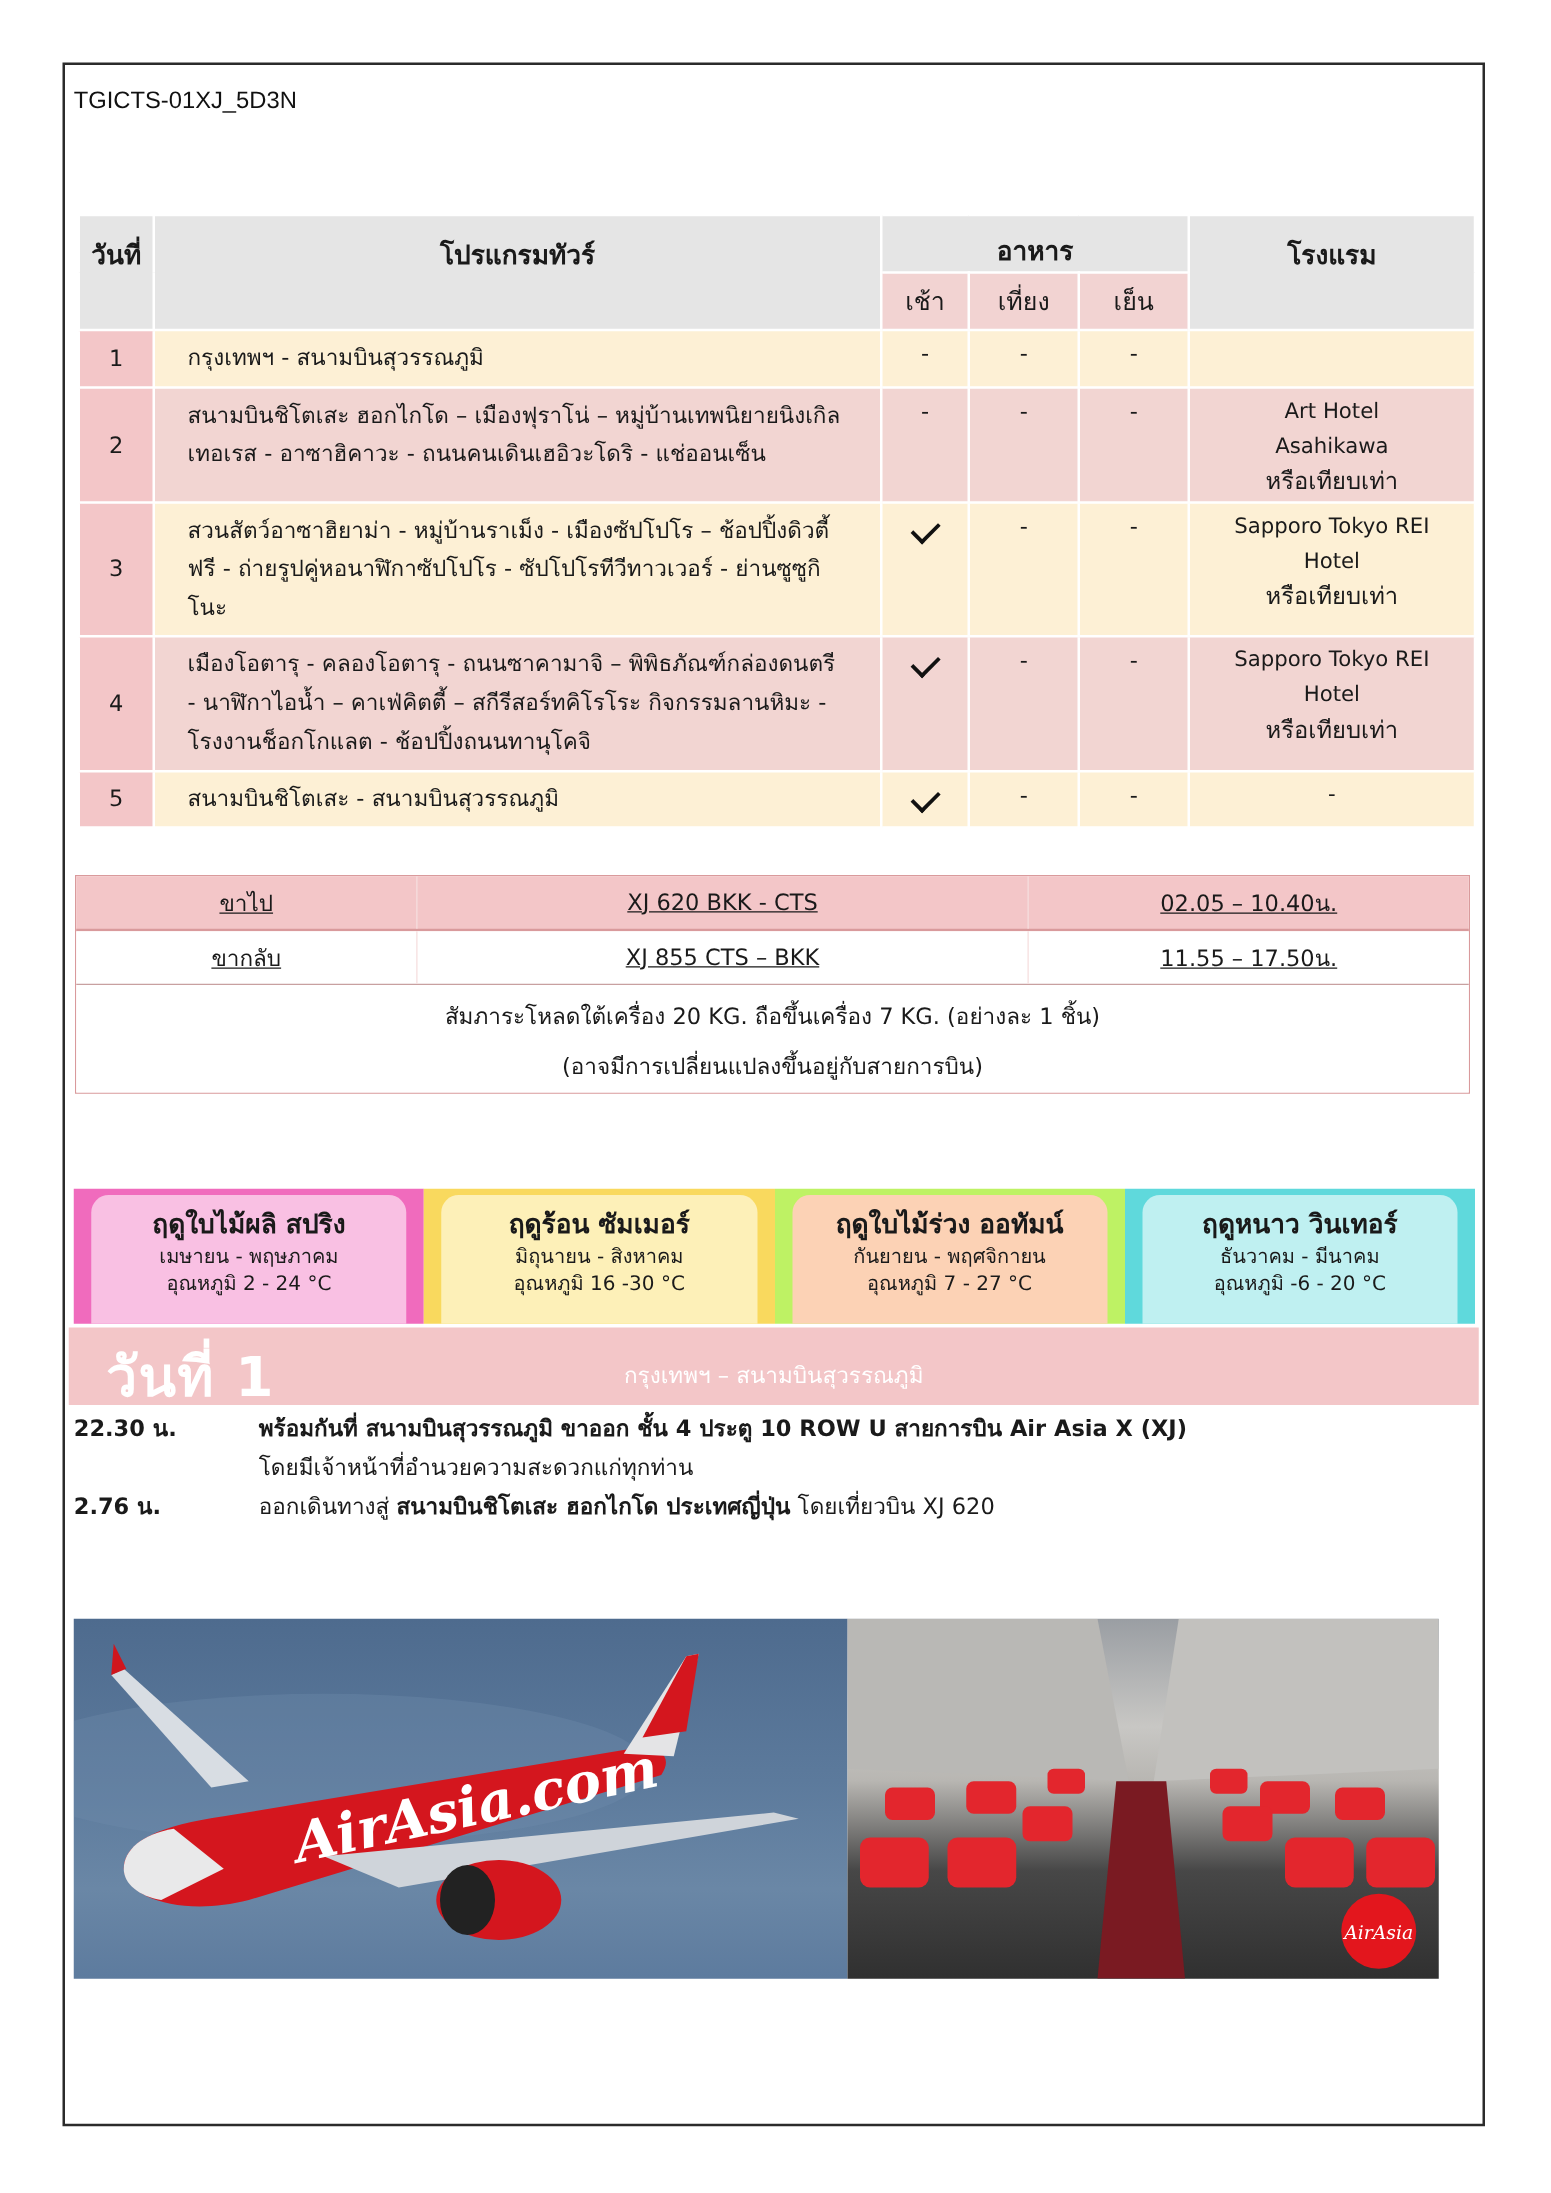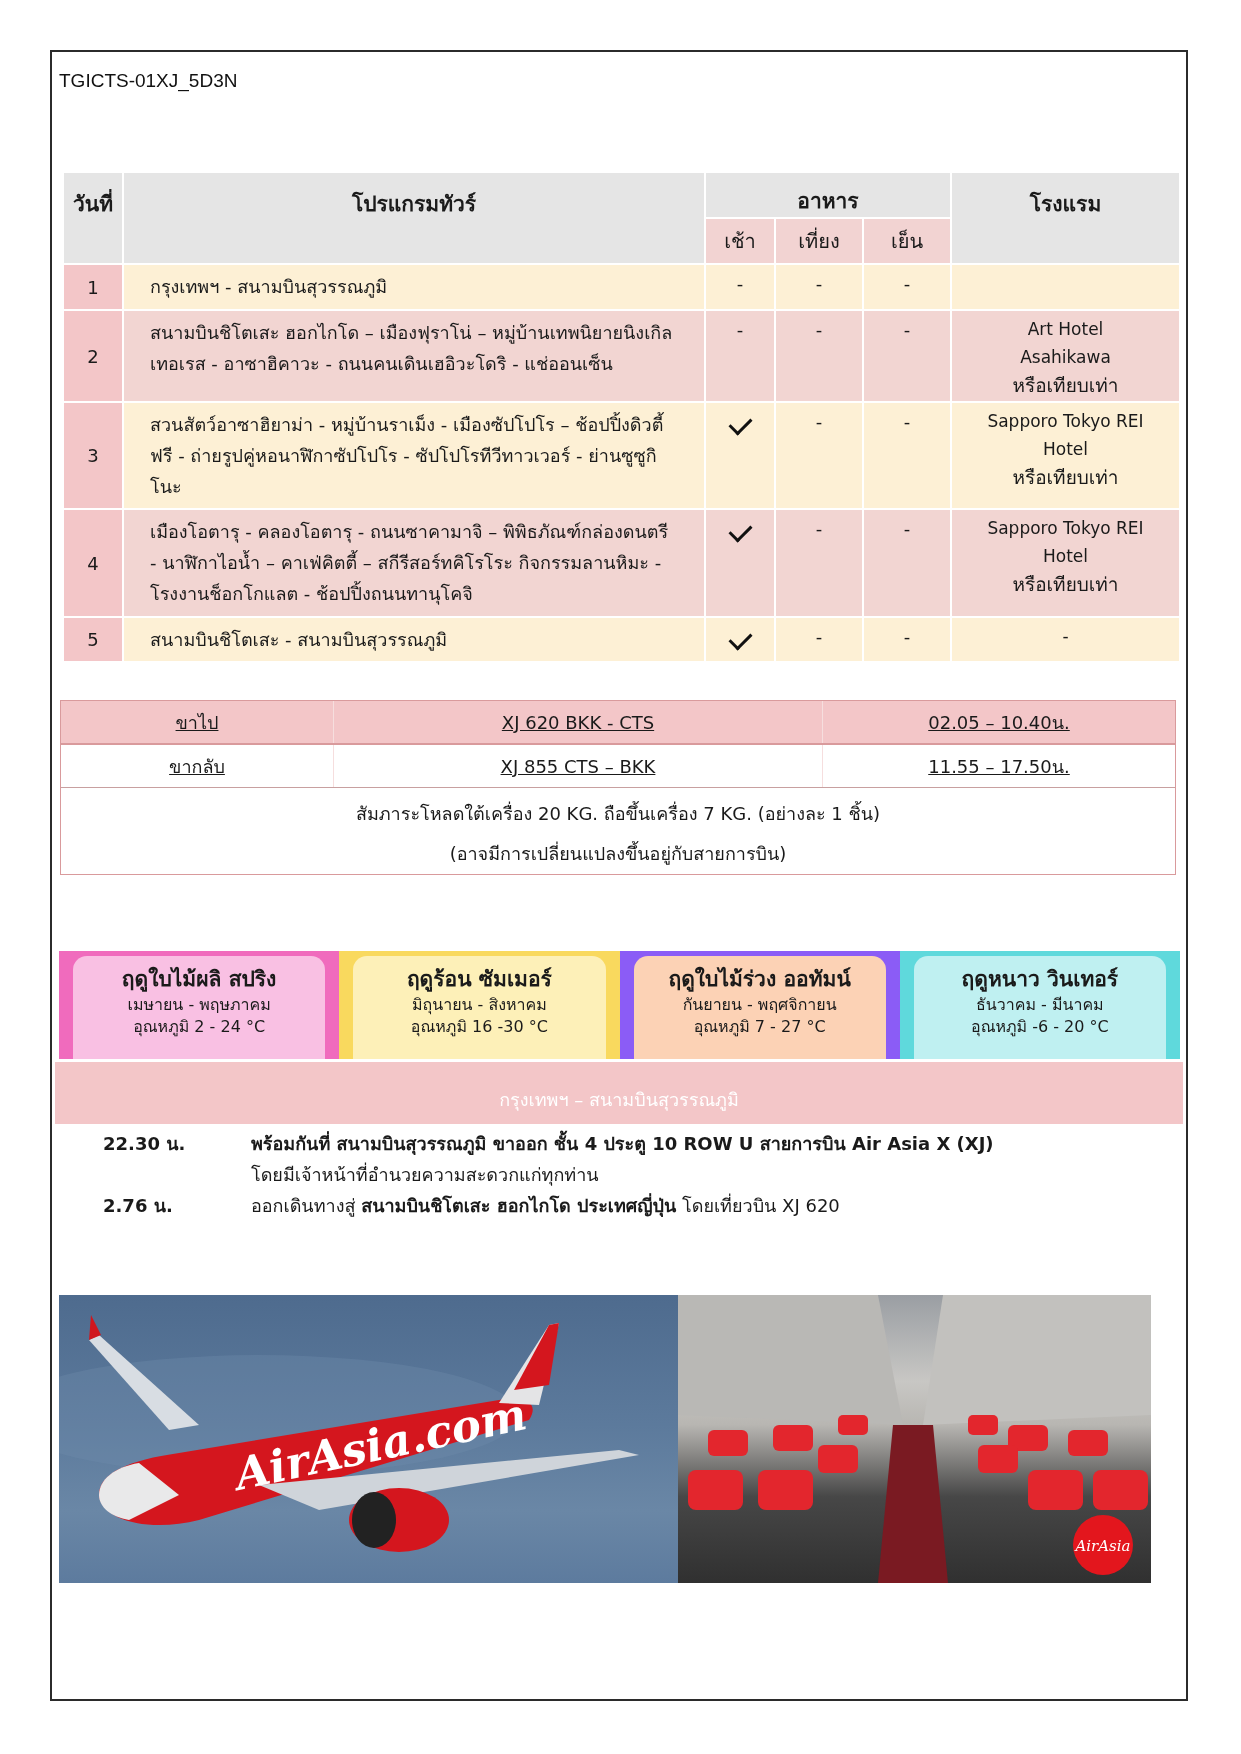--- a/index.html
+++ b/index.html
@@ -40,21 +40,21 @@
   .season .months, .season .temp { font-size:16px; line-height:22px; }
   .season .title { line-height:30px; }
 
   
   .daybanner { position:absolute; left:55px; top:1062px; width:1128px; height:62px; background:#f3c6c8; }
   .daybanner .big { position:absolute; left:30px; top:4px; font-size:44px; color:#ffffff; font-weight:bold; letter-spacing:1px; }
   .daybanner .route { position:absolute; left:0; right:0; top:23px; text-align:center; color:#ffffff; font-size:18px; }
 
   
   .itin { position:absolute; left:59px; top:1128px; width:1100px; font-size:18px; }
-  .item { display:flex; line-height:31px;margin-left:44px; }
+  .item { display:flex; line-height:31px; }
   .item .time { width:148px; font-weight:bold; }
   .item .desc { flex:1; }
   .item .desc b { font-weight:bold; }
 
   
   .photos { position:absolute; left:59px; top:1295px; width:1092px; height:288px; display:flex; }
   .photo { position:relative; overflow:hidden; }
   .plane { width:619px; background:linear-gradient(180deg,#4e6b8e 0%,#5c7a9c 45%,#6a87a6 75%,#5d7b9e 100%); }
   .cabin { width:473px; background:linear-gradient(180deg,#9a9ea3 0%,#c8c7c4 30%,#b8b6b2 45%,#474747 70%,#303030 100%); }
 </style>
@@ -175,37 +175,38 @@
       <div class="temp">อุณหภูมิ 2 - 24 °C</div>
     </div>
     </div>
     <div class="season" style="background: rgb(249, 217, 94);">
       <div class="card" style="background:#fdf0b8">
       <div class="title">ฤดูร้อน ซัมเมอร์</div>
       <div class="months">มิถุนายน - สิงหาคม</div>
       <div class="temp">อุณหภูมิ 16 -30 °C</div>
     </div>
     </div>
-    <div class="season" style="background: #8b5cf6;">
+    <div class="season" style="background: #bef264;">
       <div class="card" style="background:#fcd2b5">
       <div class="title">ฤดูใบไม้ร่วง ออทัมน์</div>
       <div class="months">กันยายน - พฤศจิกายน</div>
       <div class="temp">อุณหภูมิ 7 - 27 °C</div>
     </div>
     </div>
     <div class="season" style="background: rgb(95, 217, 220);">
       <div class="card" style="background:#bff0f1">
       <div class="title">ฤดูหนาว วินเทอร์</div>
       <div class="months">ธันวาคม - มีนาคม</div>
       <div class="temp">อุณหภูมิ -6 - 20 °C</div>
     </div>
     </div>
   </div>
 
 <div class="daybanner">
+  <div class="big">วันที่ 1</div>
   <div class="route">กรุงเทพฯ – สนามบินสุวรรณภูมิ</div>
 </div>
 
 <div class="itin" id="itin">
     <div class="item">
       <div class="time">22.30 น.</div>
     <div class="desc">
       <span></span><b>พร้อมกันที่ สนามบินสุวรรณภูมิ  ขาออก ชั้น 4 ประตู 10 ROW U สายการบิน Air Asia X (XJ)</b><span></span>
       <div>โดยมีเจ้าหน้าที่อำนวยความสะดวกแก่ทุกท่าน</div>
     </div>

